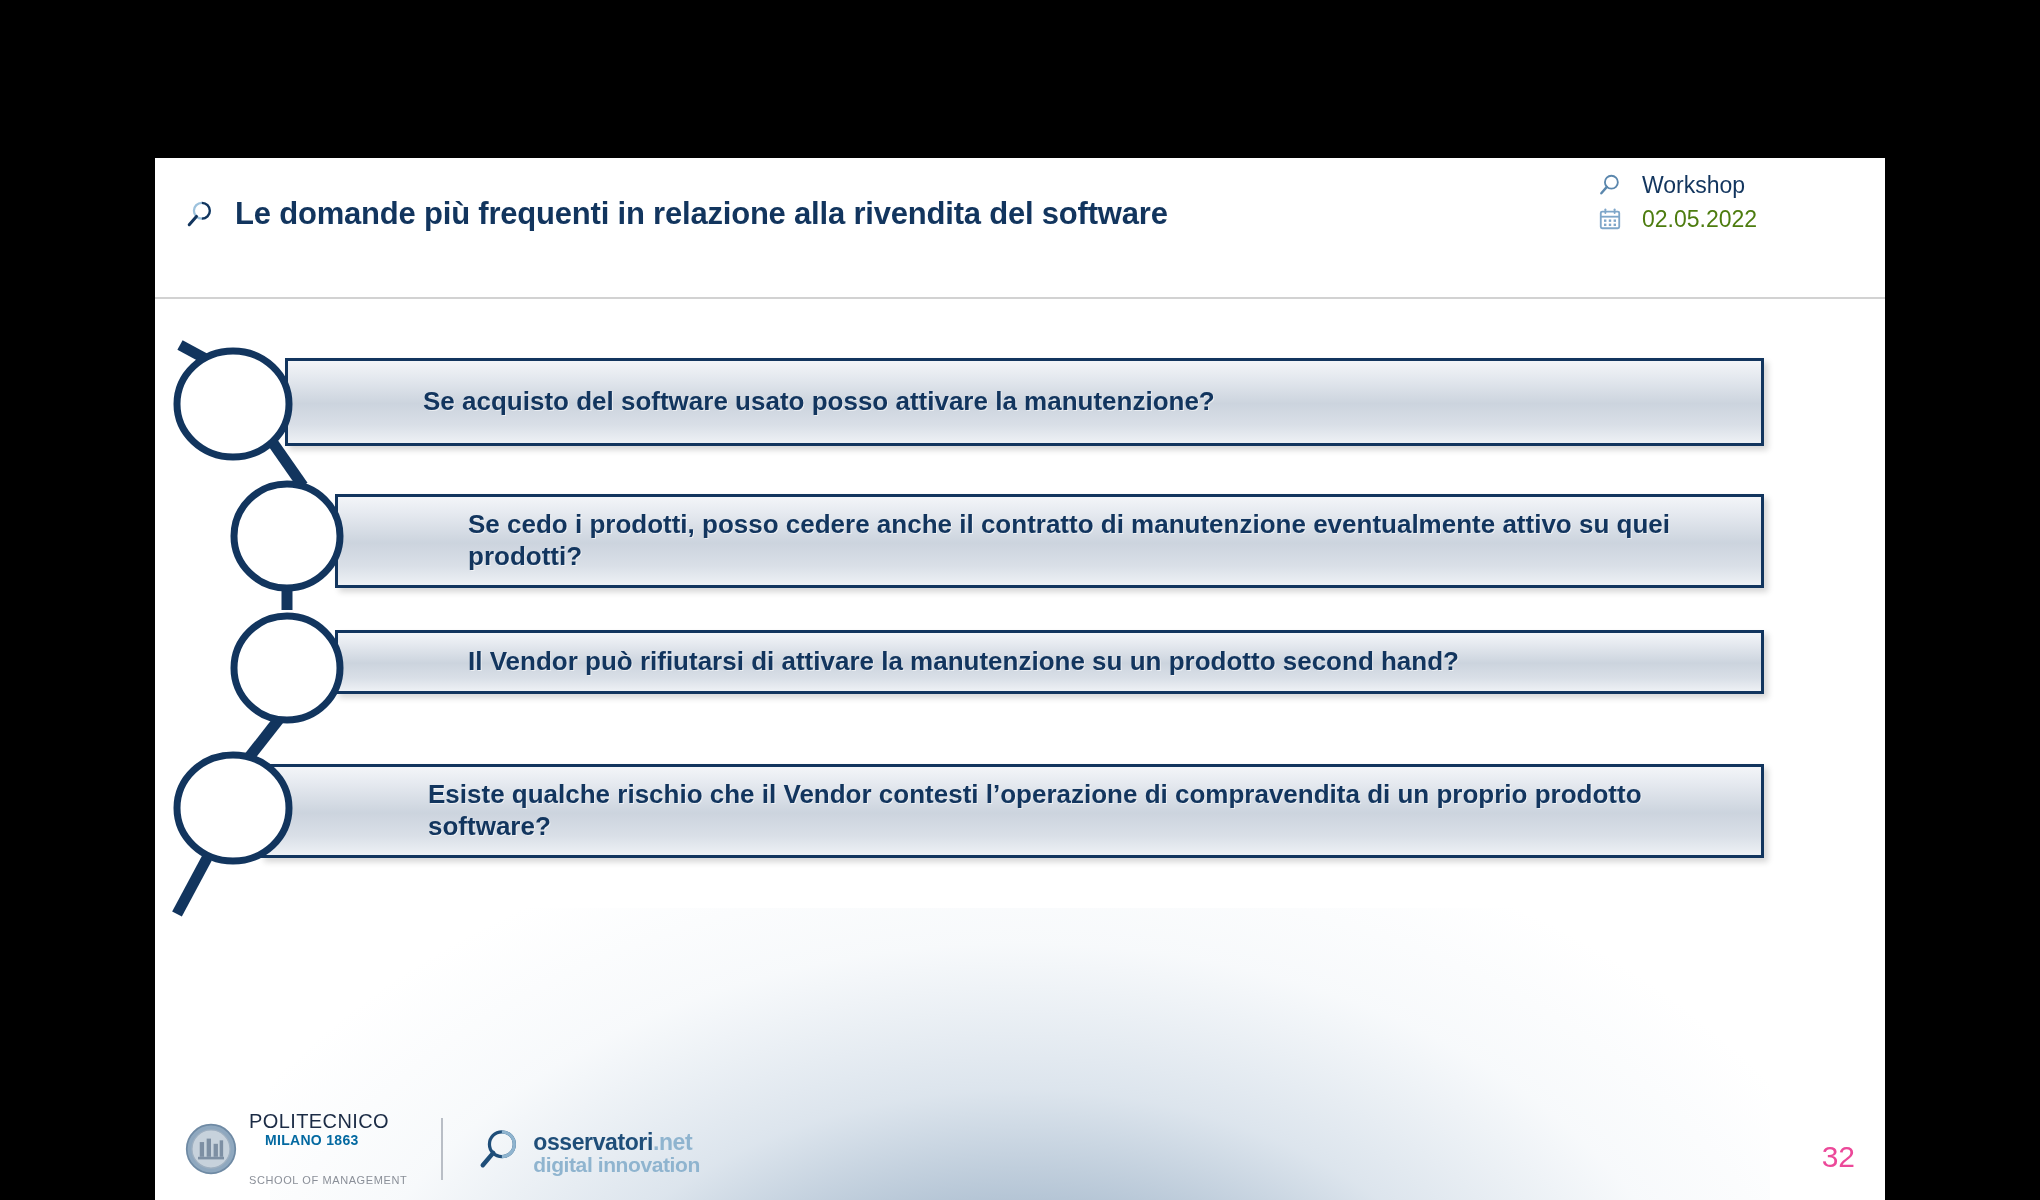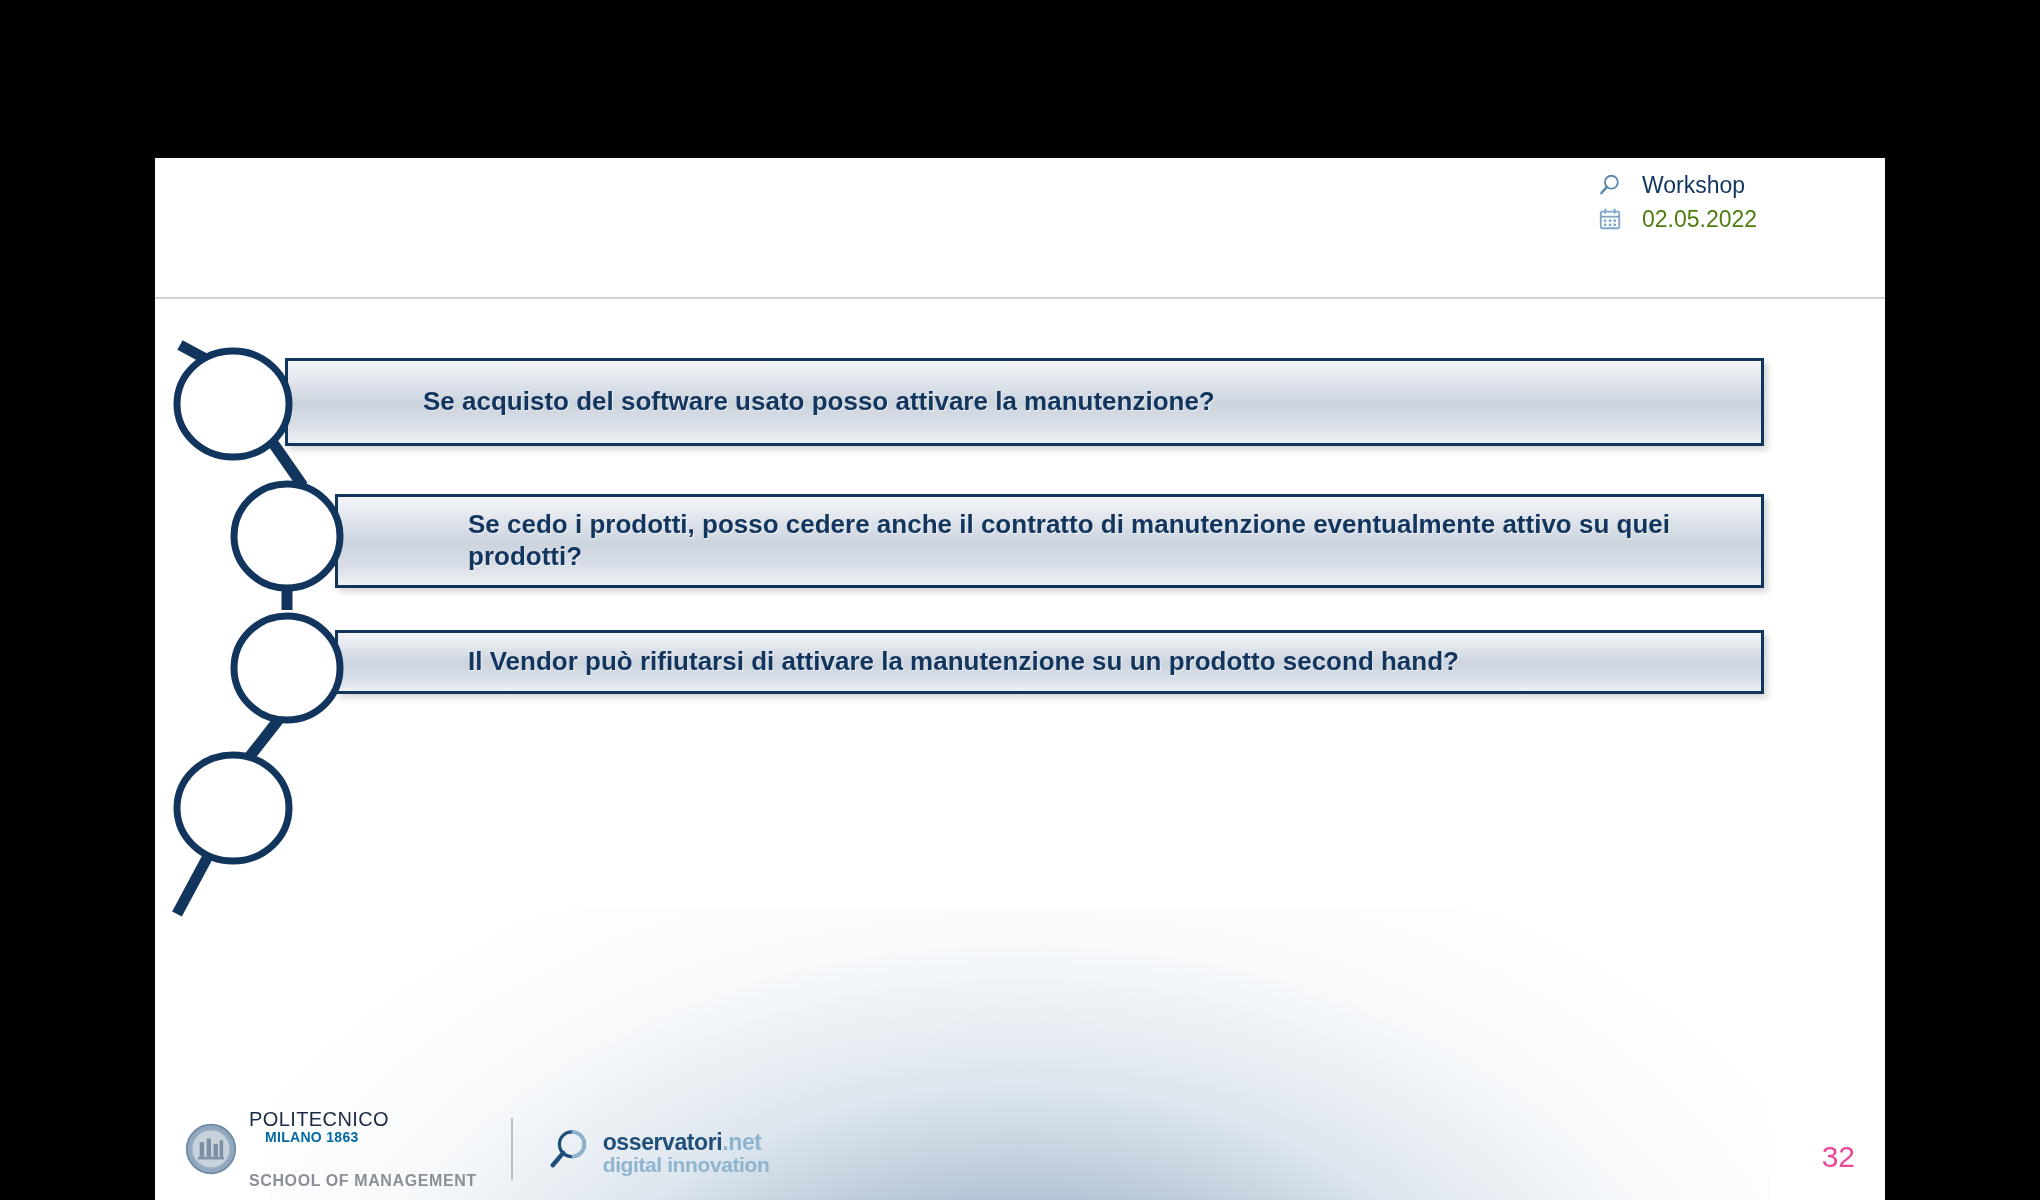--- a/index.html
+++ b/index.html
@@ -156,21 +156,21 @@
     display: flex;
     align-items: center;
     height: 78px;
   }
 
   #polimi-logo { display: flex; align-items: center; gap: 12px; }
   #polimi-seal { width: 52px; height: 52px; flex: 0 0 52px; }
   #polimi-words { line-height: 1.08; }
   .polimi-l1 { font-size: 20px; font-weight: normal; color: #1b2b45; letter-spacing: 0.4px; }
   .polimi-l2 { font-size: 14px; font-weight: bold; color: #0369a1; letter-spacing: 0.3px; margin-left: 16px; }
-  .polimi-l3 { font-size: 16px; font-weight: bold; color: #8a8f98; letter-spacing: 0.6px; margin-top: 27px; }
+  .polimi-l3 { font-size: 11px; font-weight: normal; color: #8a8f98; letter-spacing: 0.6px; margin-top: 27px; }
 
   #logo-divider {
     width: 2px;
     height: 62px;
     background: #b9bec6;
     margin: 0 34px;
   }
 
   #osservatori-logo { display: flex; align-items: center; gap: 12px; }
   #oss-glass { width: 44px; height: 44px; flex: 0 0 44px; }
@@ -191,20 +191,28 @@
 <body>
 
 <div id="stage">
 
   <div id="slide">
 
     <div id="slide-glow"></div>
 
     <div id="header">
 
+      <div id="title-row">
+        <svg id="title-icon" viewBox="0 0 32 32">
+          <circle cx="18" cy="12.5" r="8.5" fill="none" stroke="#9dc2dd" stroke-width="2.4"></circle>
+          <path d="M18 4 a8.5 8.5 0 0 1 0 17" fill="none" stroke="#12355e" stroke-width="2.4"></path>
+          <line x1="12.2" y1="18.6" x2="4.5" y2="27.5" stroke="#12355e" stroke-width="3.2" stroke-linecap="round"></line>
+        </svg>
+        <div id="title-text">Le domande più frequenti in relazione alla rivendita del software</div>
+      </div>
 
       <div id="meta">
         <div class="meta-row">
           <svg class="meta-icon" viewBox="0 0 26 26">
             <circle cx="14.5" cy="10" r="7" fill="none" stroke="#5b87ad" stroke-width="2"></circle>
             <line x1="9.6" y1="15" x2="3.6" y2="22" stroke="#5b87ad" stroke-width="2.6" stroke-linecap="round"></line>
           </svg>
           <span class="meta-label">Workshop</span>
         </div>
         <div class="meta-row">
@@ -234,20 +242,23 @@
       </div>
 
       <div class="qbox" style="left:130px; top:50px; width:1479px; height:88px; padding-left:135px; padding-right:24px;">
         <div class="qbox-text">Se acquisto del software usato posso attivare la manutenzione?</div>
       </div>
 
       <div class="qbox" style="left:180px; top:322px; width:1429px; height:64px; padding-left:130px; padding-right:24px;">
         <div class="qbox-text">Il Vendor può rifiutarsi di attivare la manutenzione su un prodotto second hand?</div>
       </div>
 
+      <div class="qbox" style="left:105px; top:456px; width:1504px; height:94px; padding-left:165px; padding-right:24px;">
+        <div class="qbox-text">Esiste qualche rischio che il Vendor contesti l’operazione di compravendita di un proprio prodotto software?</div>
+      </div>
 
       <svg id="chain-svg" viewBox="0 0 1730 700">
         <g stroke="#12355e" stroke-width="11" stroke-linecap="butt" fill="none">
           <line x1="25" y1="37" x2="62" y2="57"></line>
           <line x1="118" y1="135" x2="148" y2="178"></line>
           <line x1="132" y1="270" x2="132" y2="302"></line>
           <line x1="128" y1="406" x2="92" y2="452"></line>
           <line x1="52" y1="550" x2="22" y2="606"></line>
         </g>
         <g fill="#ffffff" stroke="#12355e" stroke-width="7">

